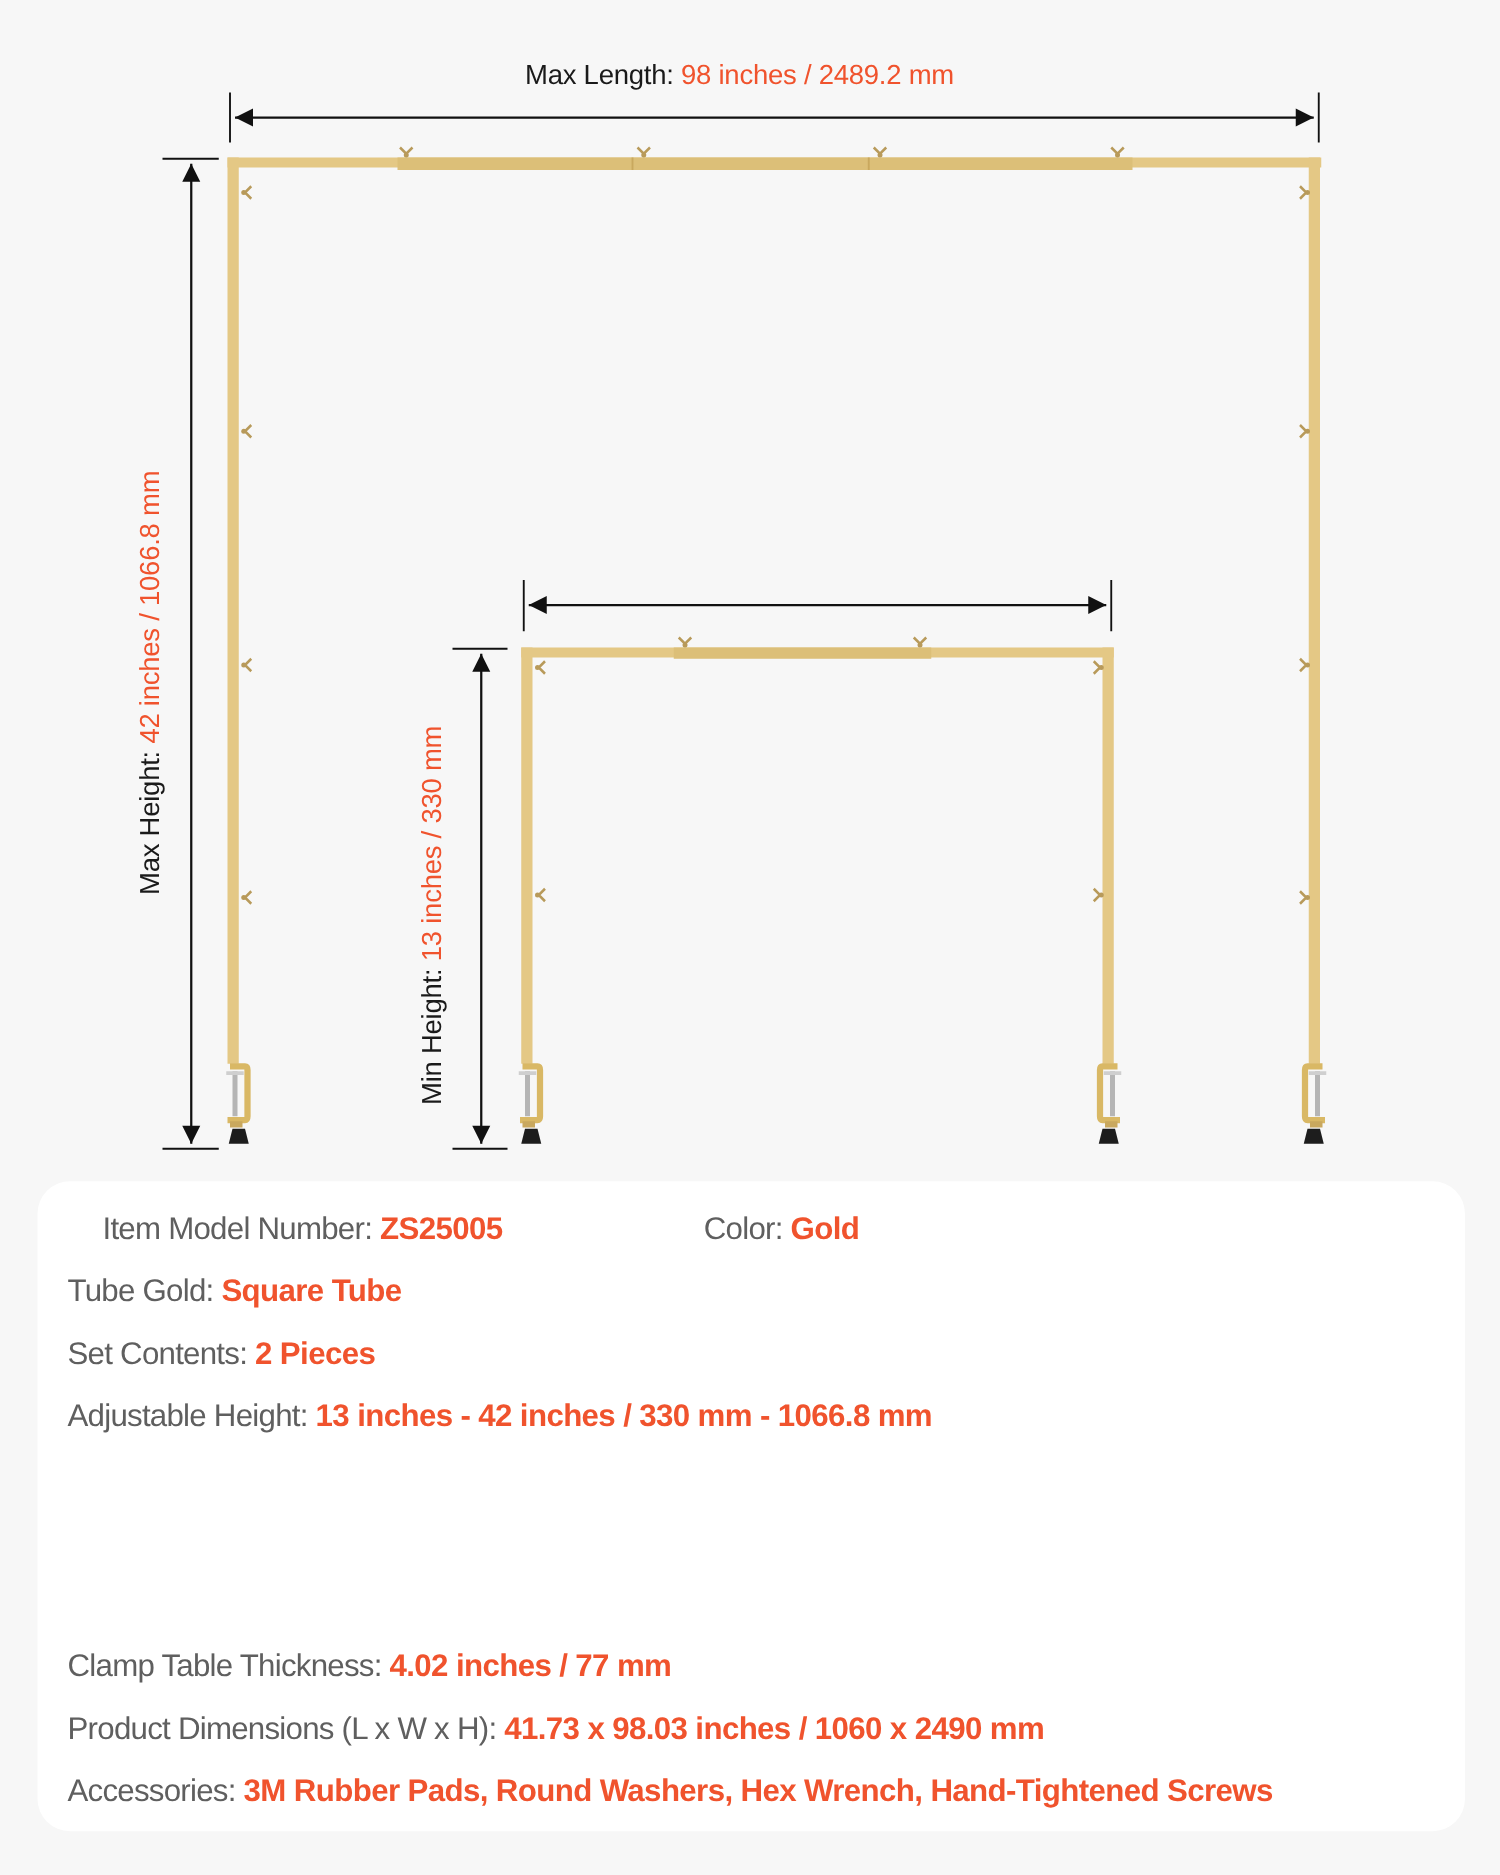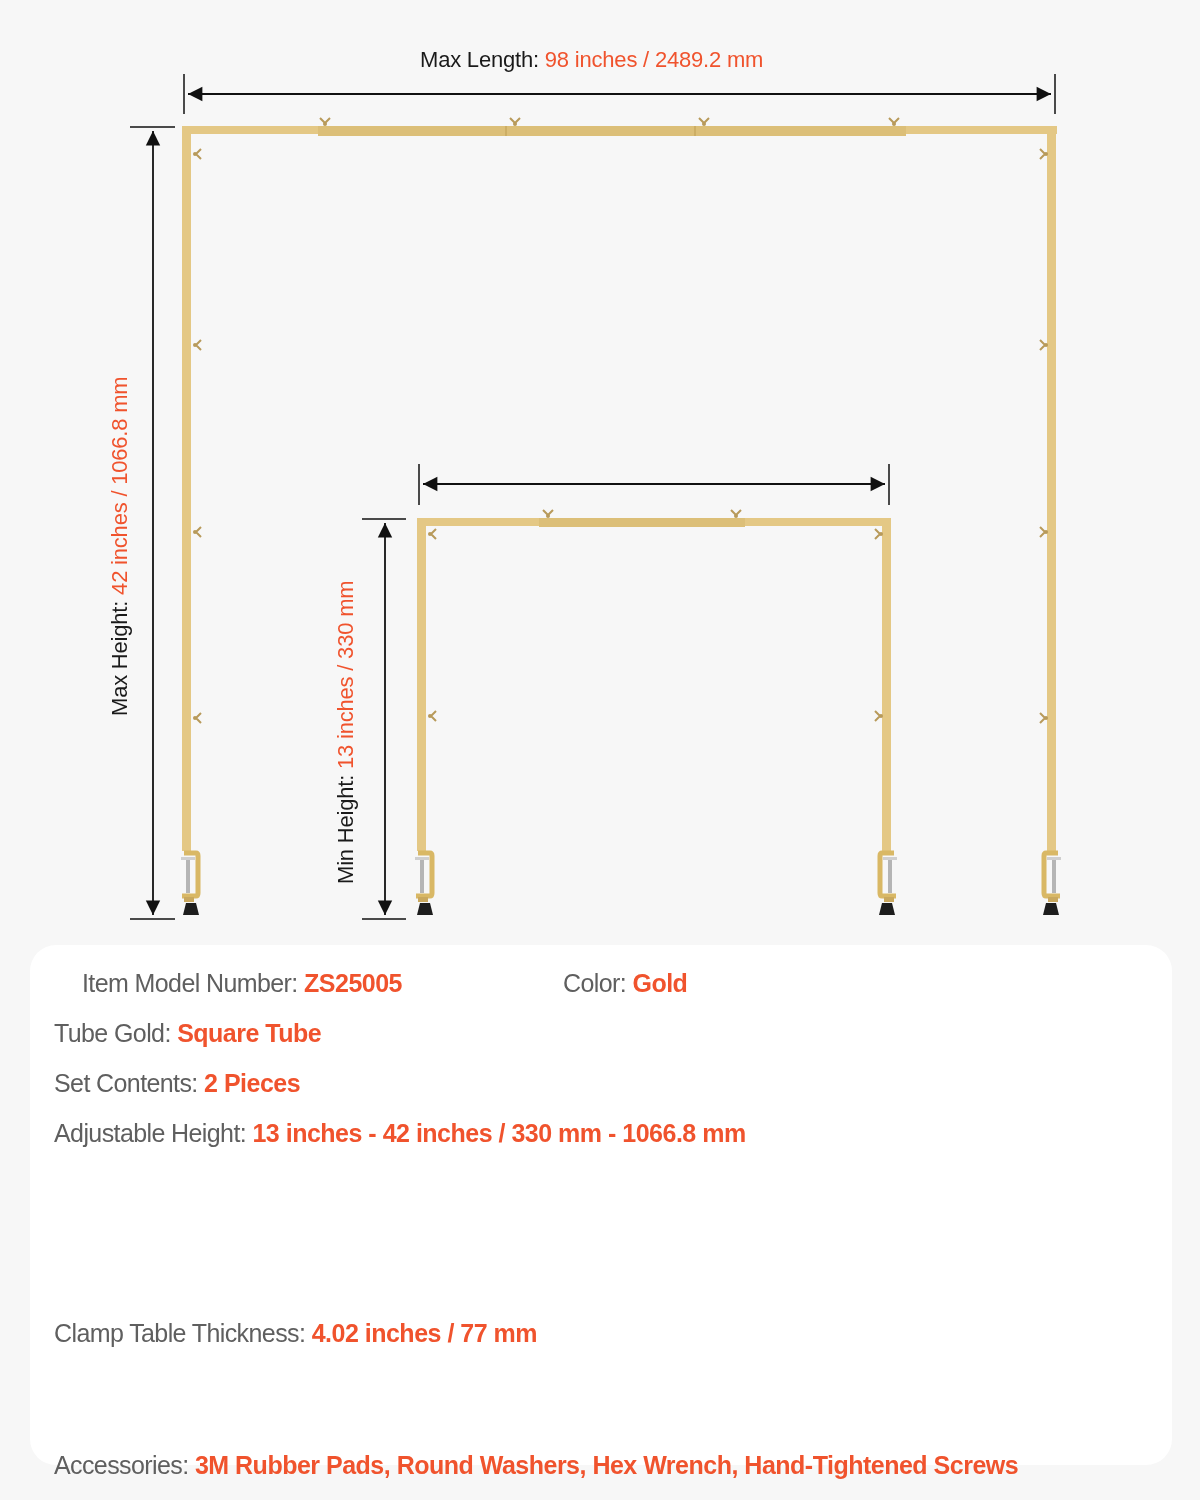--- a/index.html
+++ b/index.html
@@ -139,17 +139,21 @@
     <span class="spec-val">2 Pieces</span>
   </div>
   <div class="spec-row" style="left:24px; top:174px;">
     <span>Adjustable Height:</span>
     <span class="spec-val">13 inches - 42 inches / 330 mm - 1066.8 mm</span>
   </div>
   <div class="spec-row" style="left:24px; top:374px;">
     <span>Clamp Table Thickness:</span>
     <span class="spec-val">4.02 inches / 77 mm</span>
   </div>
-  <div class="spec-row" style="left:24px; top:474px;margin-top:32px;">
+  <div class="spec-row" style="left:24px; top:424px;">
+    <span>Product Dimensions (L x W x H):</span>
+    <span class="spec-val">41.73 x 98.03 inches / 1060 x 2490 mm</span>
+  </div>
+  <div class="spec-row" style="left:24px; top:474px;">
     <span>Accessories:</span>
     <span class="spec-val">3M Rubber Pads, Round Washers, Hex Wrench, Hand-Tightened Screws</span>
   </div>
 </div>
 
 </body></html>

